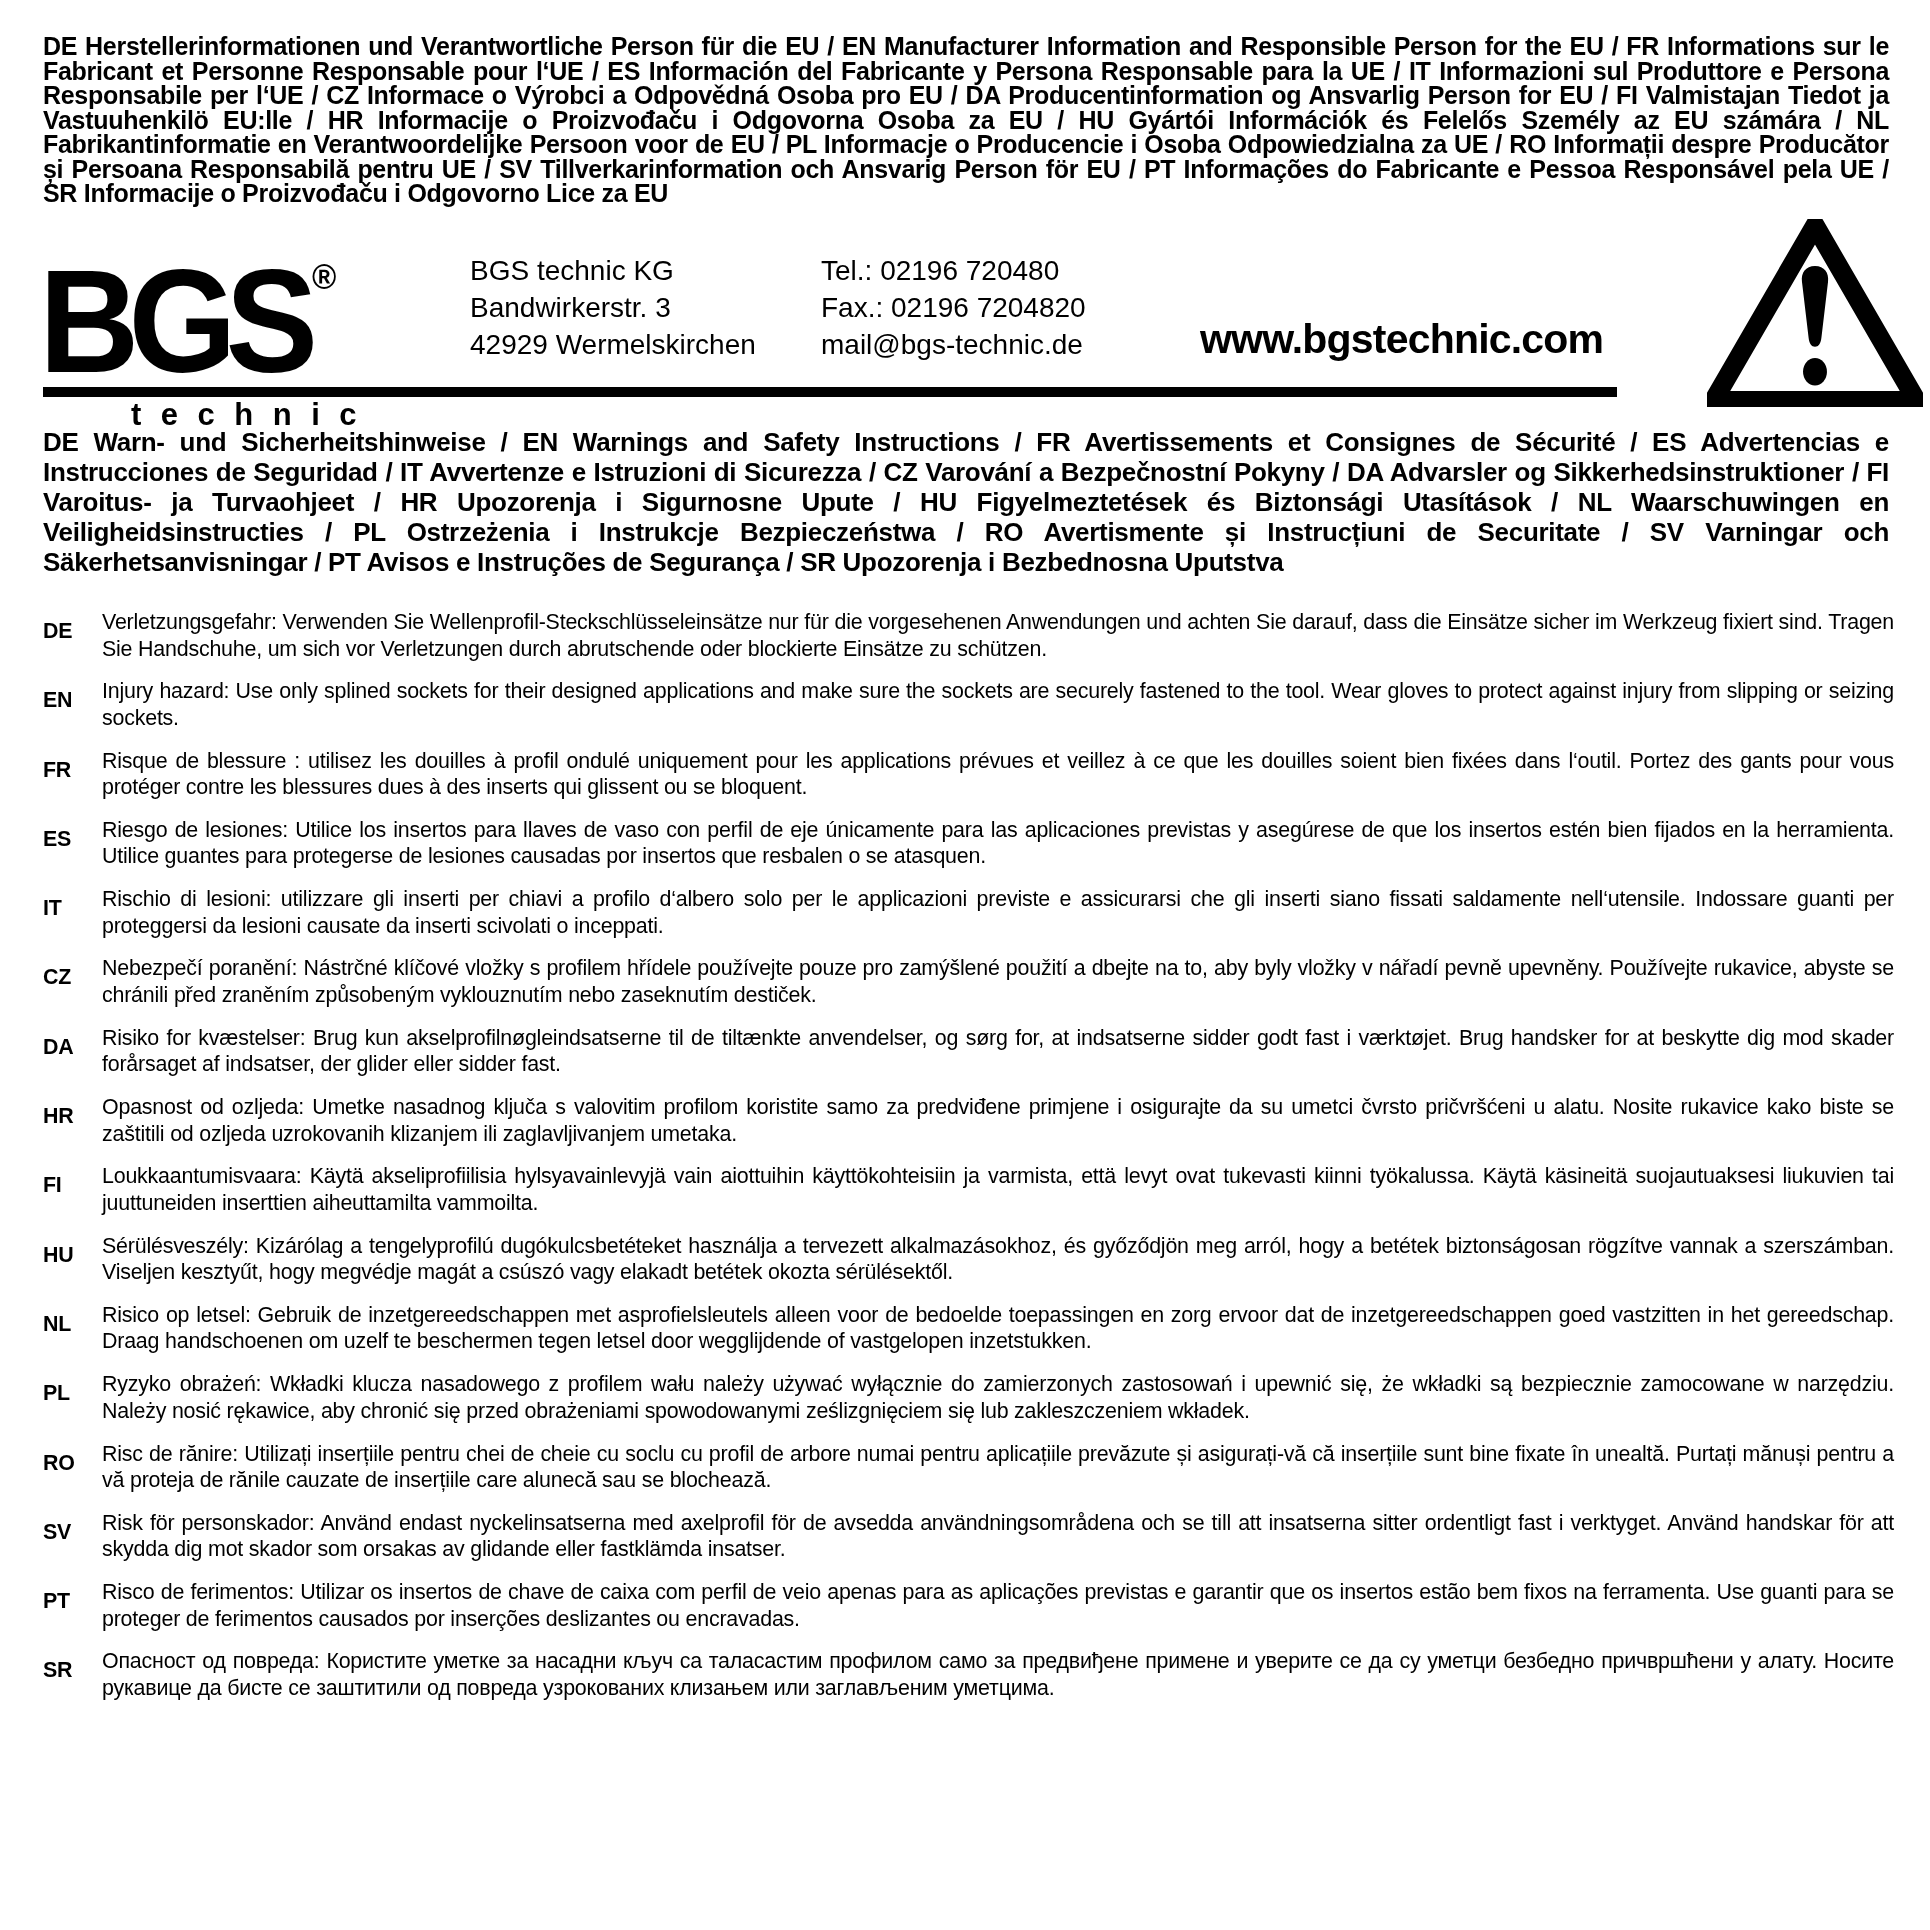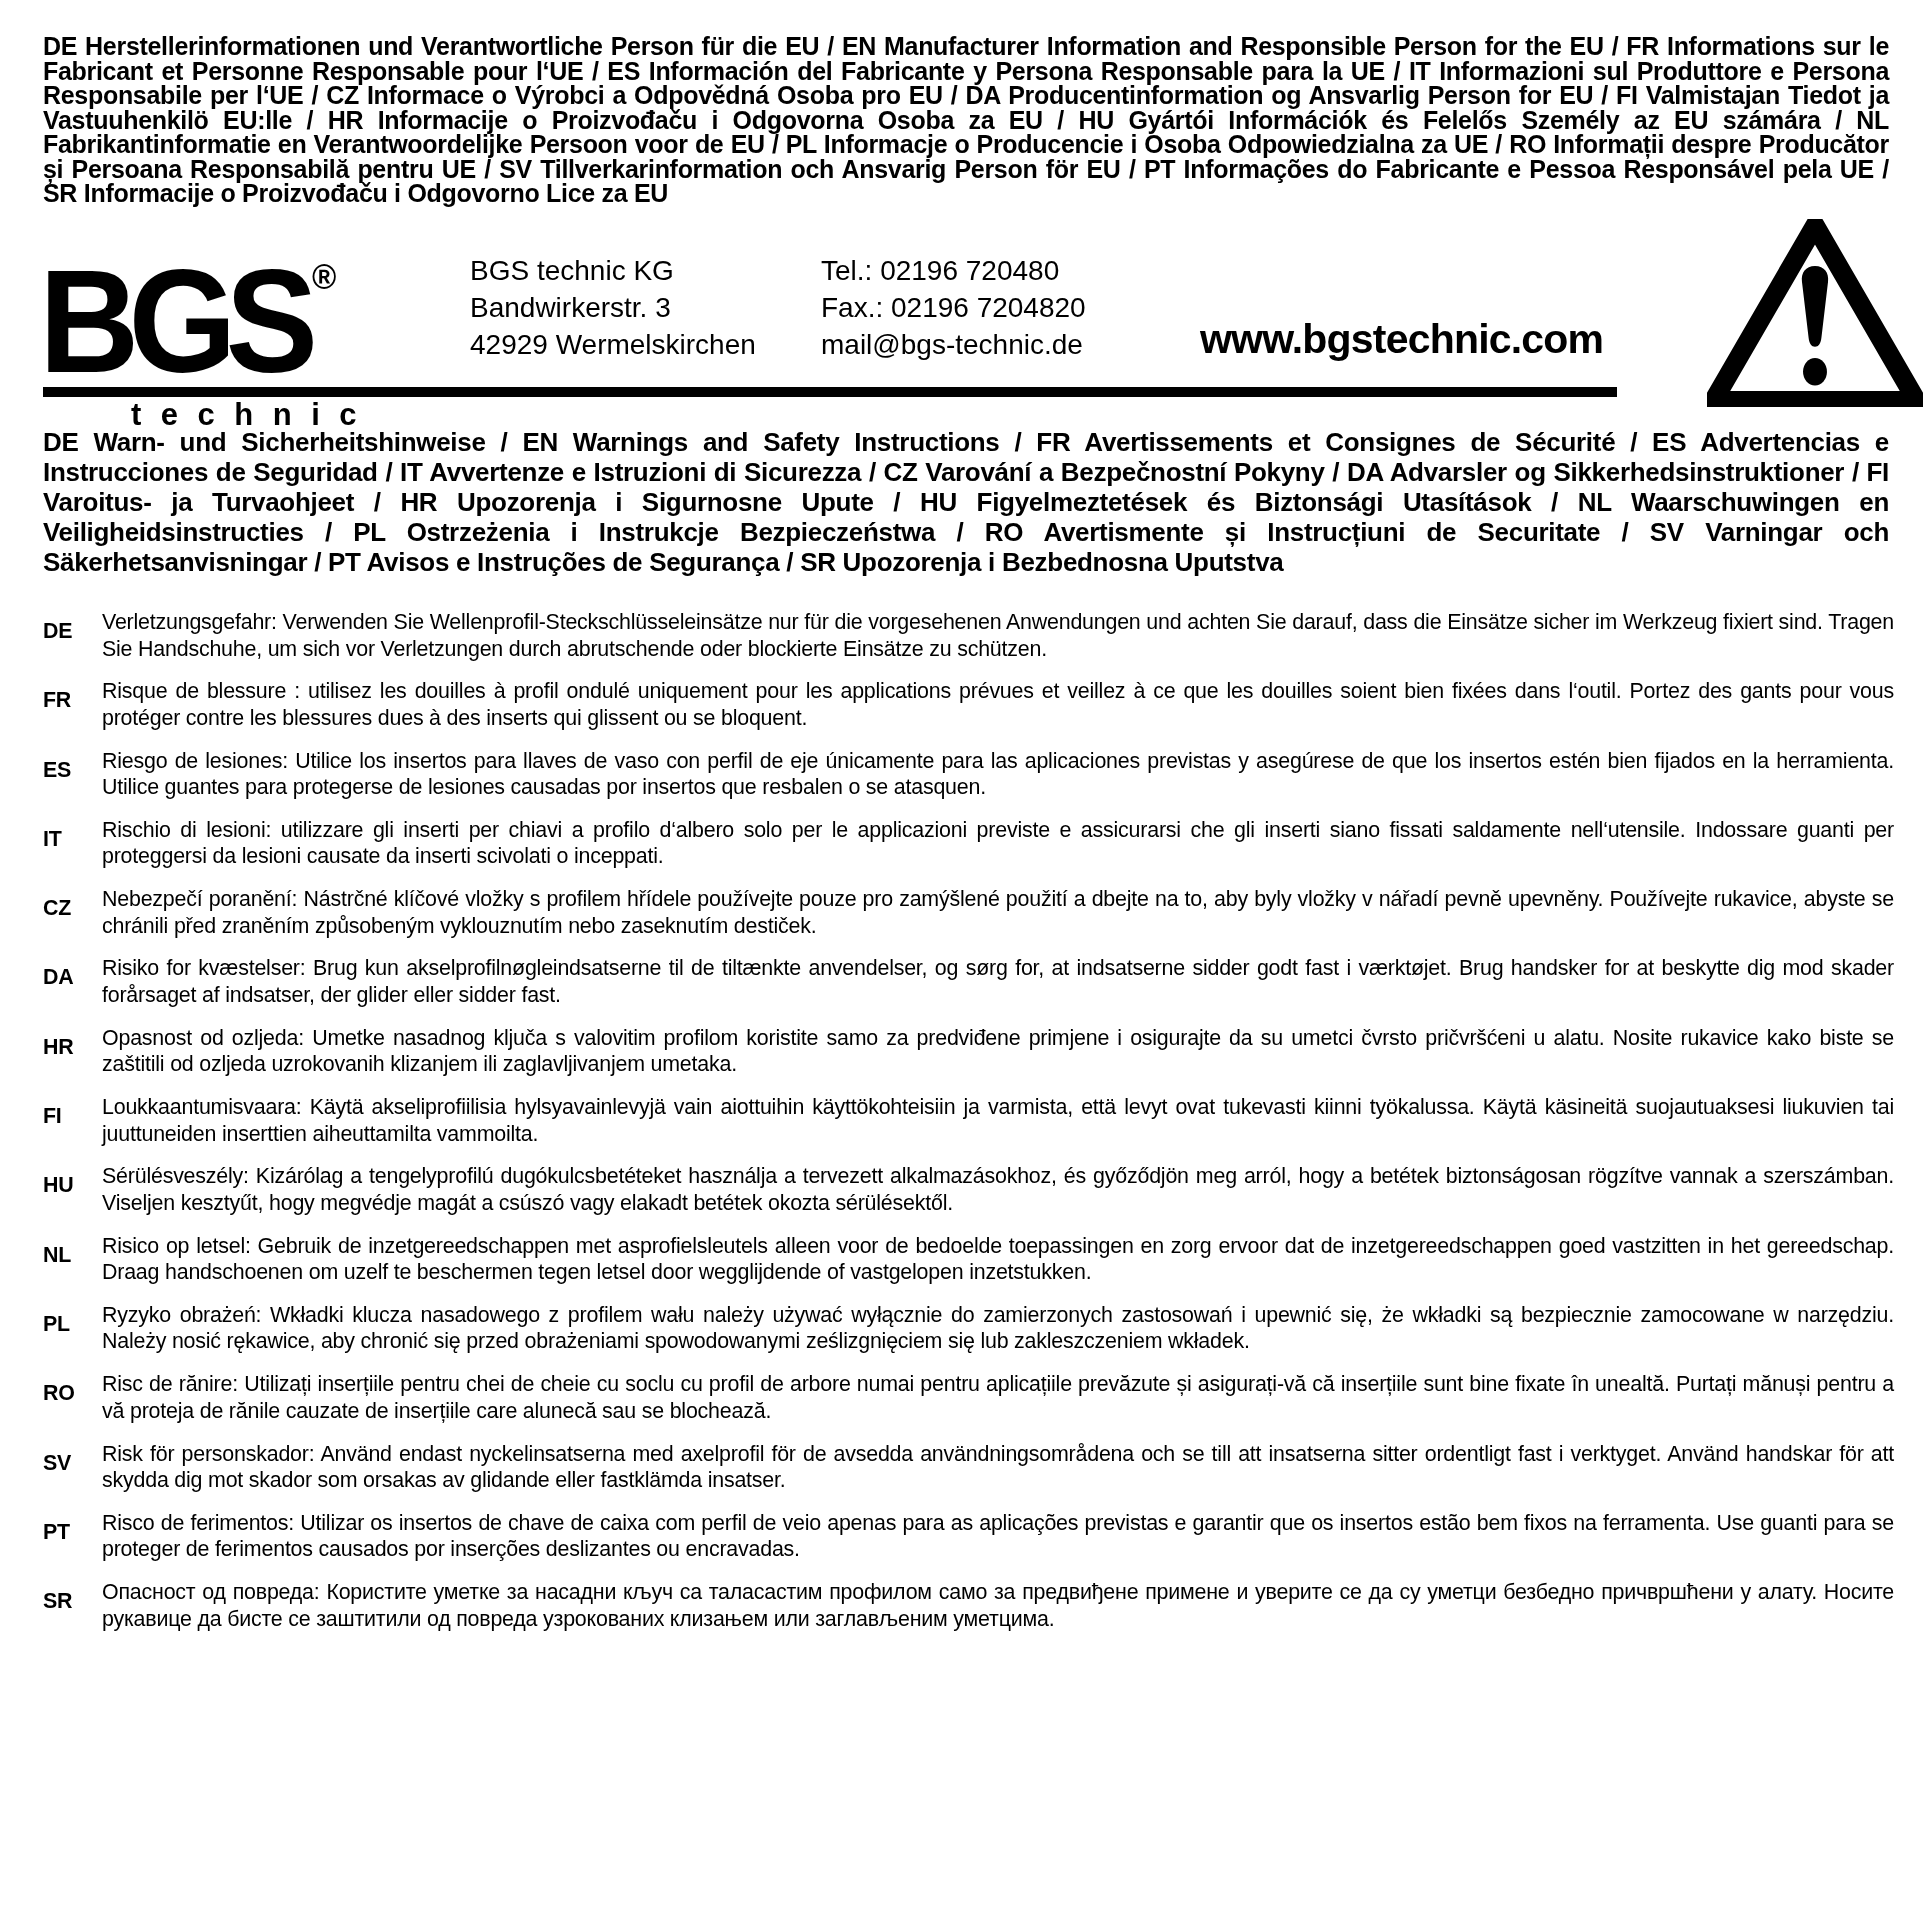--- a/index.html
+++ b/index.html
@@ -138,20 +138,24 @@
 <div class="abs divider"></div>
 
 <div class="abs warn-heading">DE Warn- und Sicherheitshinweise  /  EN Warnings and Safety Instructions  /  FR Avertissements et Consignes de Sécurité  /  ES Advertencias e Instrucciones de Seguridad  /  IT Avvertenze e Istruzioni di Sicurezza  /  CZ Varování a Bezpečnostní Pokyny  /  DA Advarsler og Sikkerhedsinstruktioner  /  FI Varoitus- ja Turvaohjeet  /  HR Upozorenja i Sigurnosne Upute  /  HU Figyelmeztetések és Biztonsági Utasítások  /  NL Waarschuwingen en Veiligheidsinstructies  /  PL Ostrzeżenia i Instrukcje Bezpieczeństwa  /  RO Avertismente și Instrucțiuni de Securitate  /  SV Varningar och Säkerhetsanvisningar  /  PT Avisos e Instruções de Segurança  /  SR Upozorenja i Bezbednosna Uputstva</div>
 
 <div class="abs warn-list">
   <div class="warn-item">
     <span class="warn-code">DE</span>
     <span class="warn-text">Verletzungsgefahr: Verwenden Sie Wellenprofil-Steckschlüsseleinsätze nur für die vorgesehenen Anwendungen und achten Sie darauf, dass die Einsätze sicher im Werkzeug fixiert sind. Tragen Sie Handschuhe, um sich vor Verletzungen durch abrutschende oder blockierte Einsätze zu schützen.</span>
   </div>
 
+  <div class="warn-item">
+    <span class="warn-code">EN</span>
+    <span class="warn-text">Injury hazard: Use only splined sockets for their designed applications and make sure the sockets are securely fastened to the tool. Wear gloves to protect against injury from slipping or seizing sockets.</span>
+  </div>
 
   <div class="warn-item">
     <span class="warn-code">FR</span>
     <span class="warn-text">Risque de blessure : utilisez les douilles à profil ondulé uniquement pour les applications prévues et veillez à ce que les douilles soient bien fixées dans l‘outil. Portez des gants pour vous protéger contre les blessures dues à des inserts qui glissent ou se bloquent.</span>
   </div>
 
   <div class="warn-item">
     <span class="warn-code">ES</span>
     <span class="warn-text">Riesgo de lesiones: Utilice los insertos para llaves de vaso con perfil de eje únicamente para las aplicaciones previstas y asegúrese de que los insertos estén bien fijados en la herramienta. Utilice guantes para protegerse de lesiones causadas por insertos que resbalen o se atasquen.</span>
   </div>

